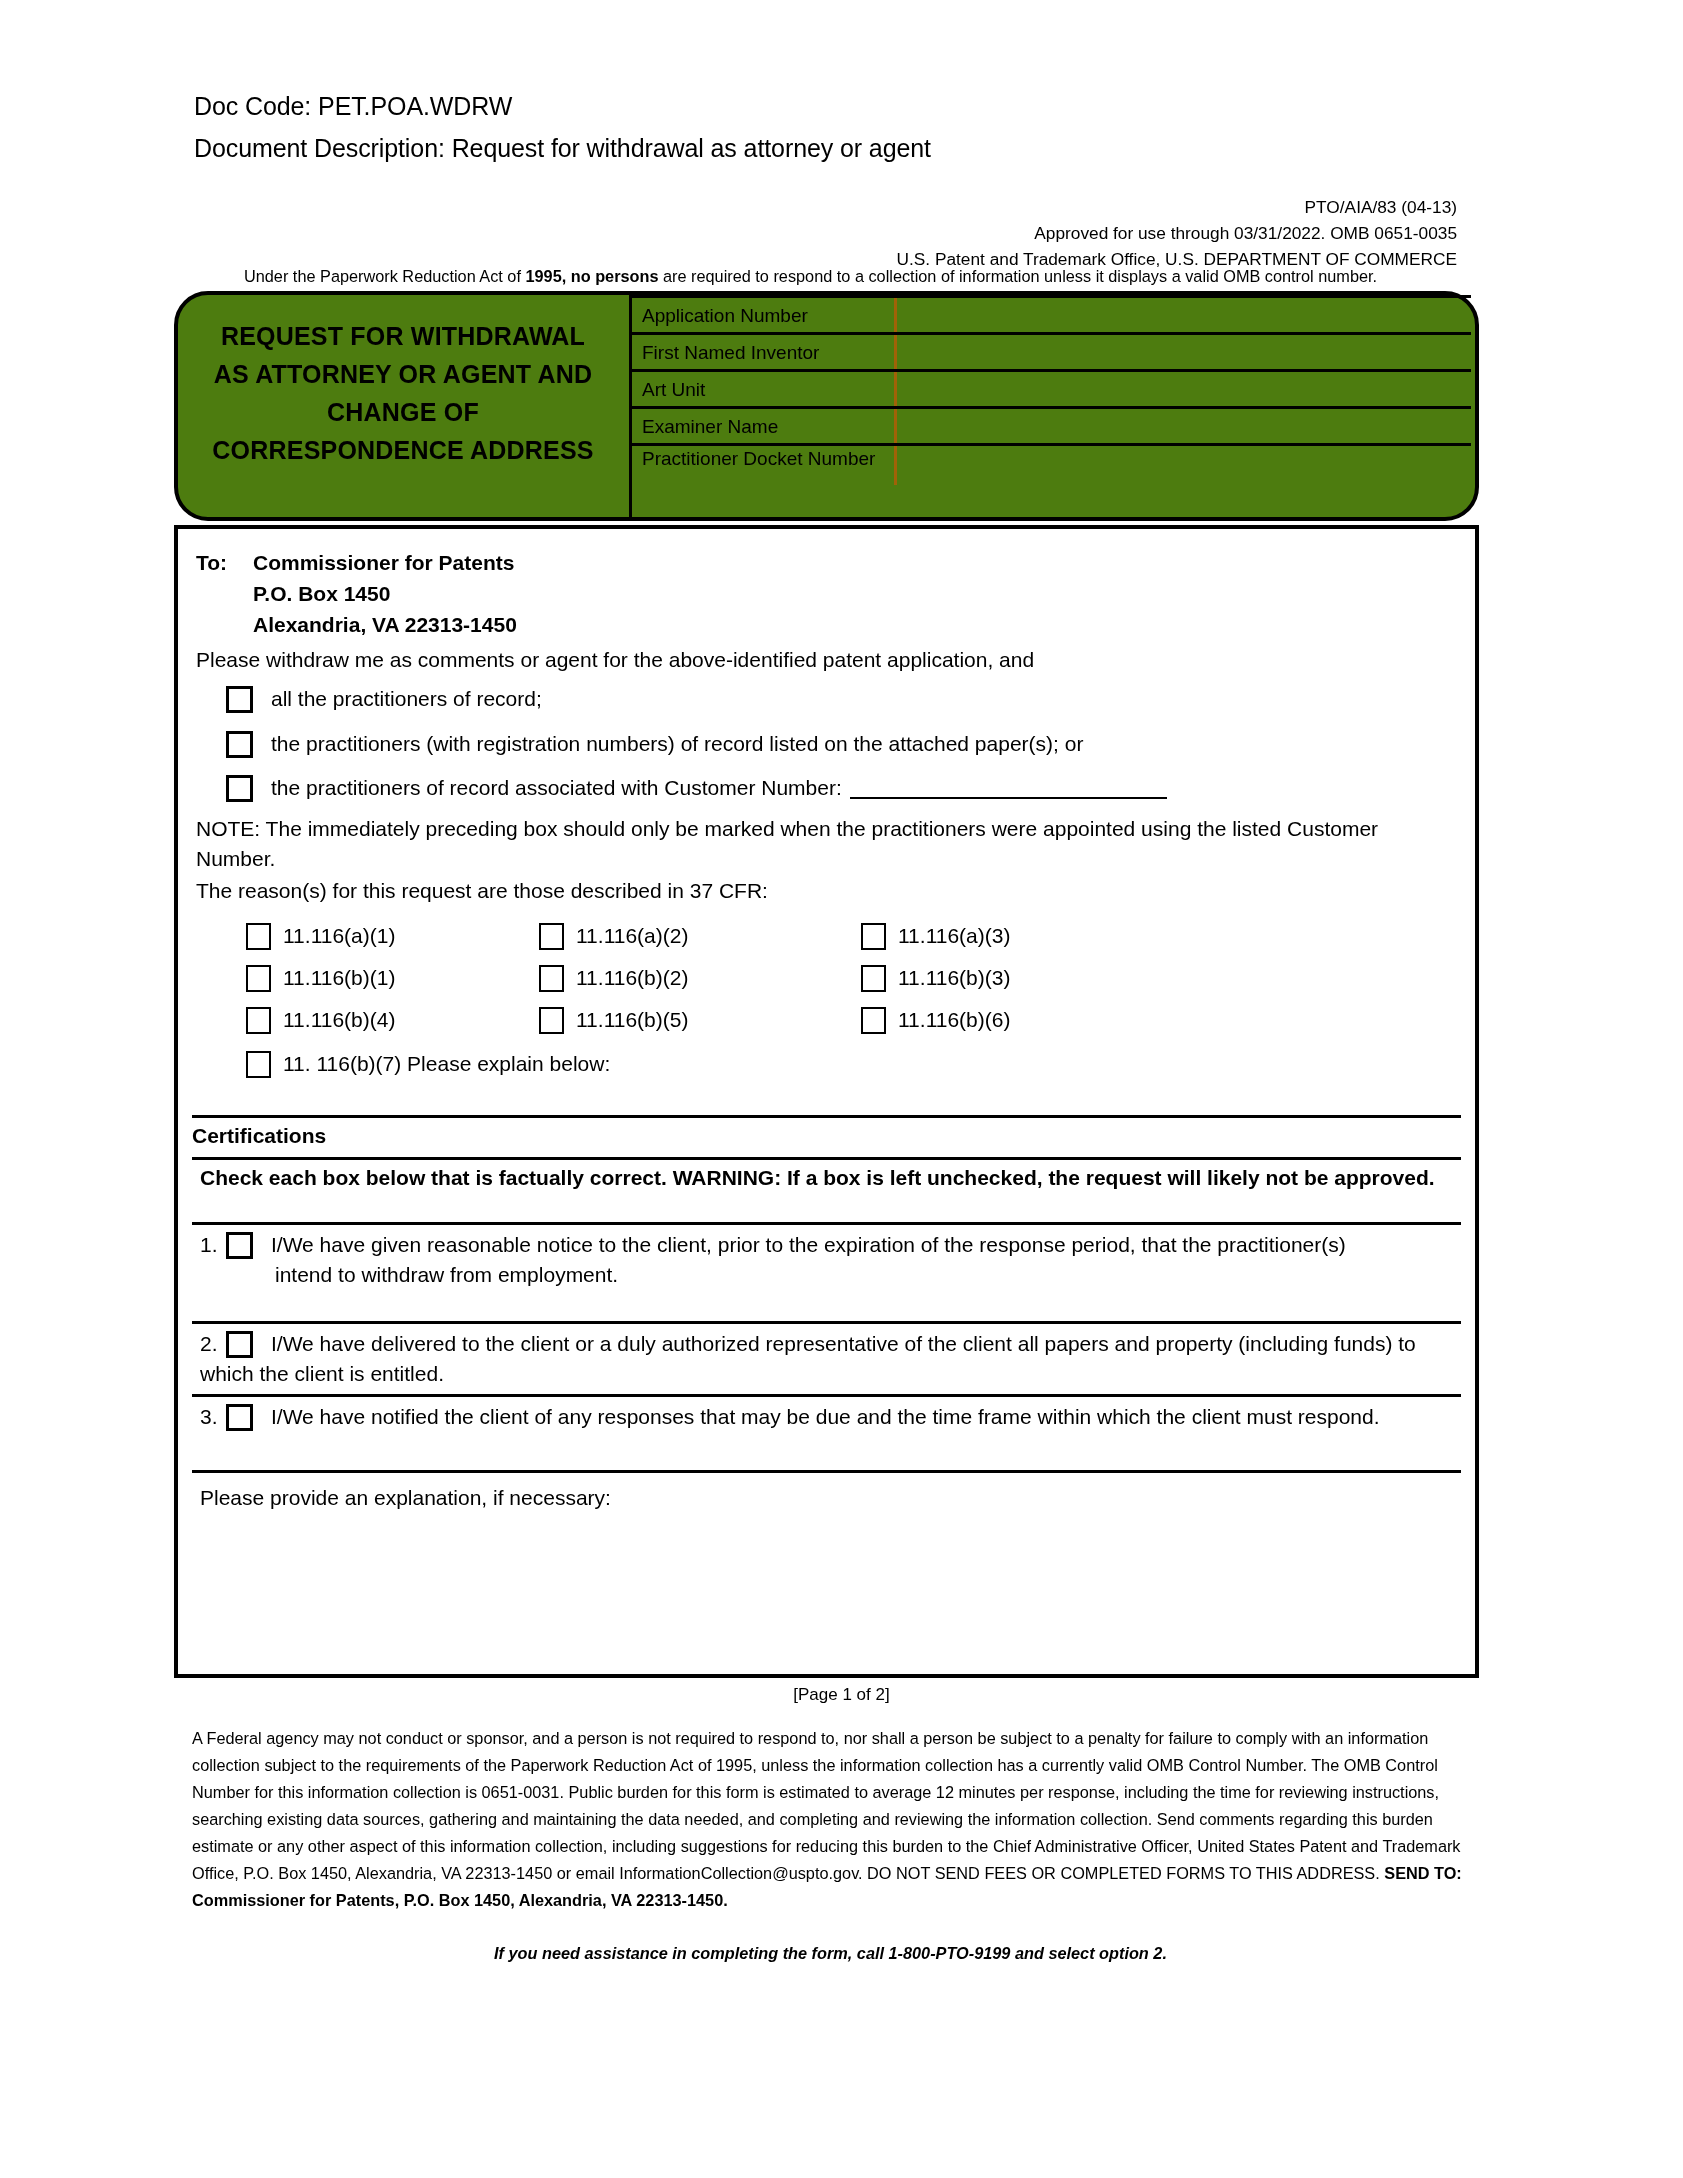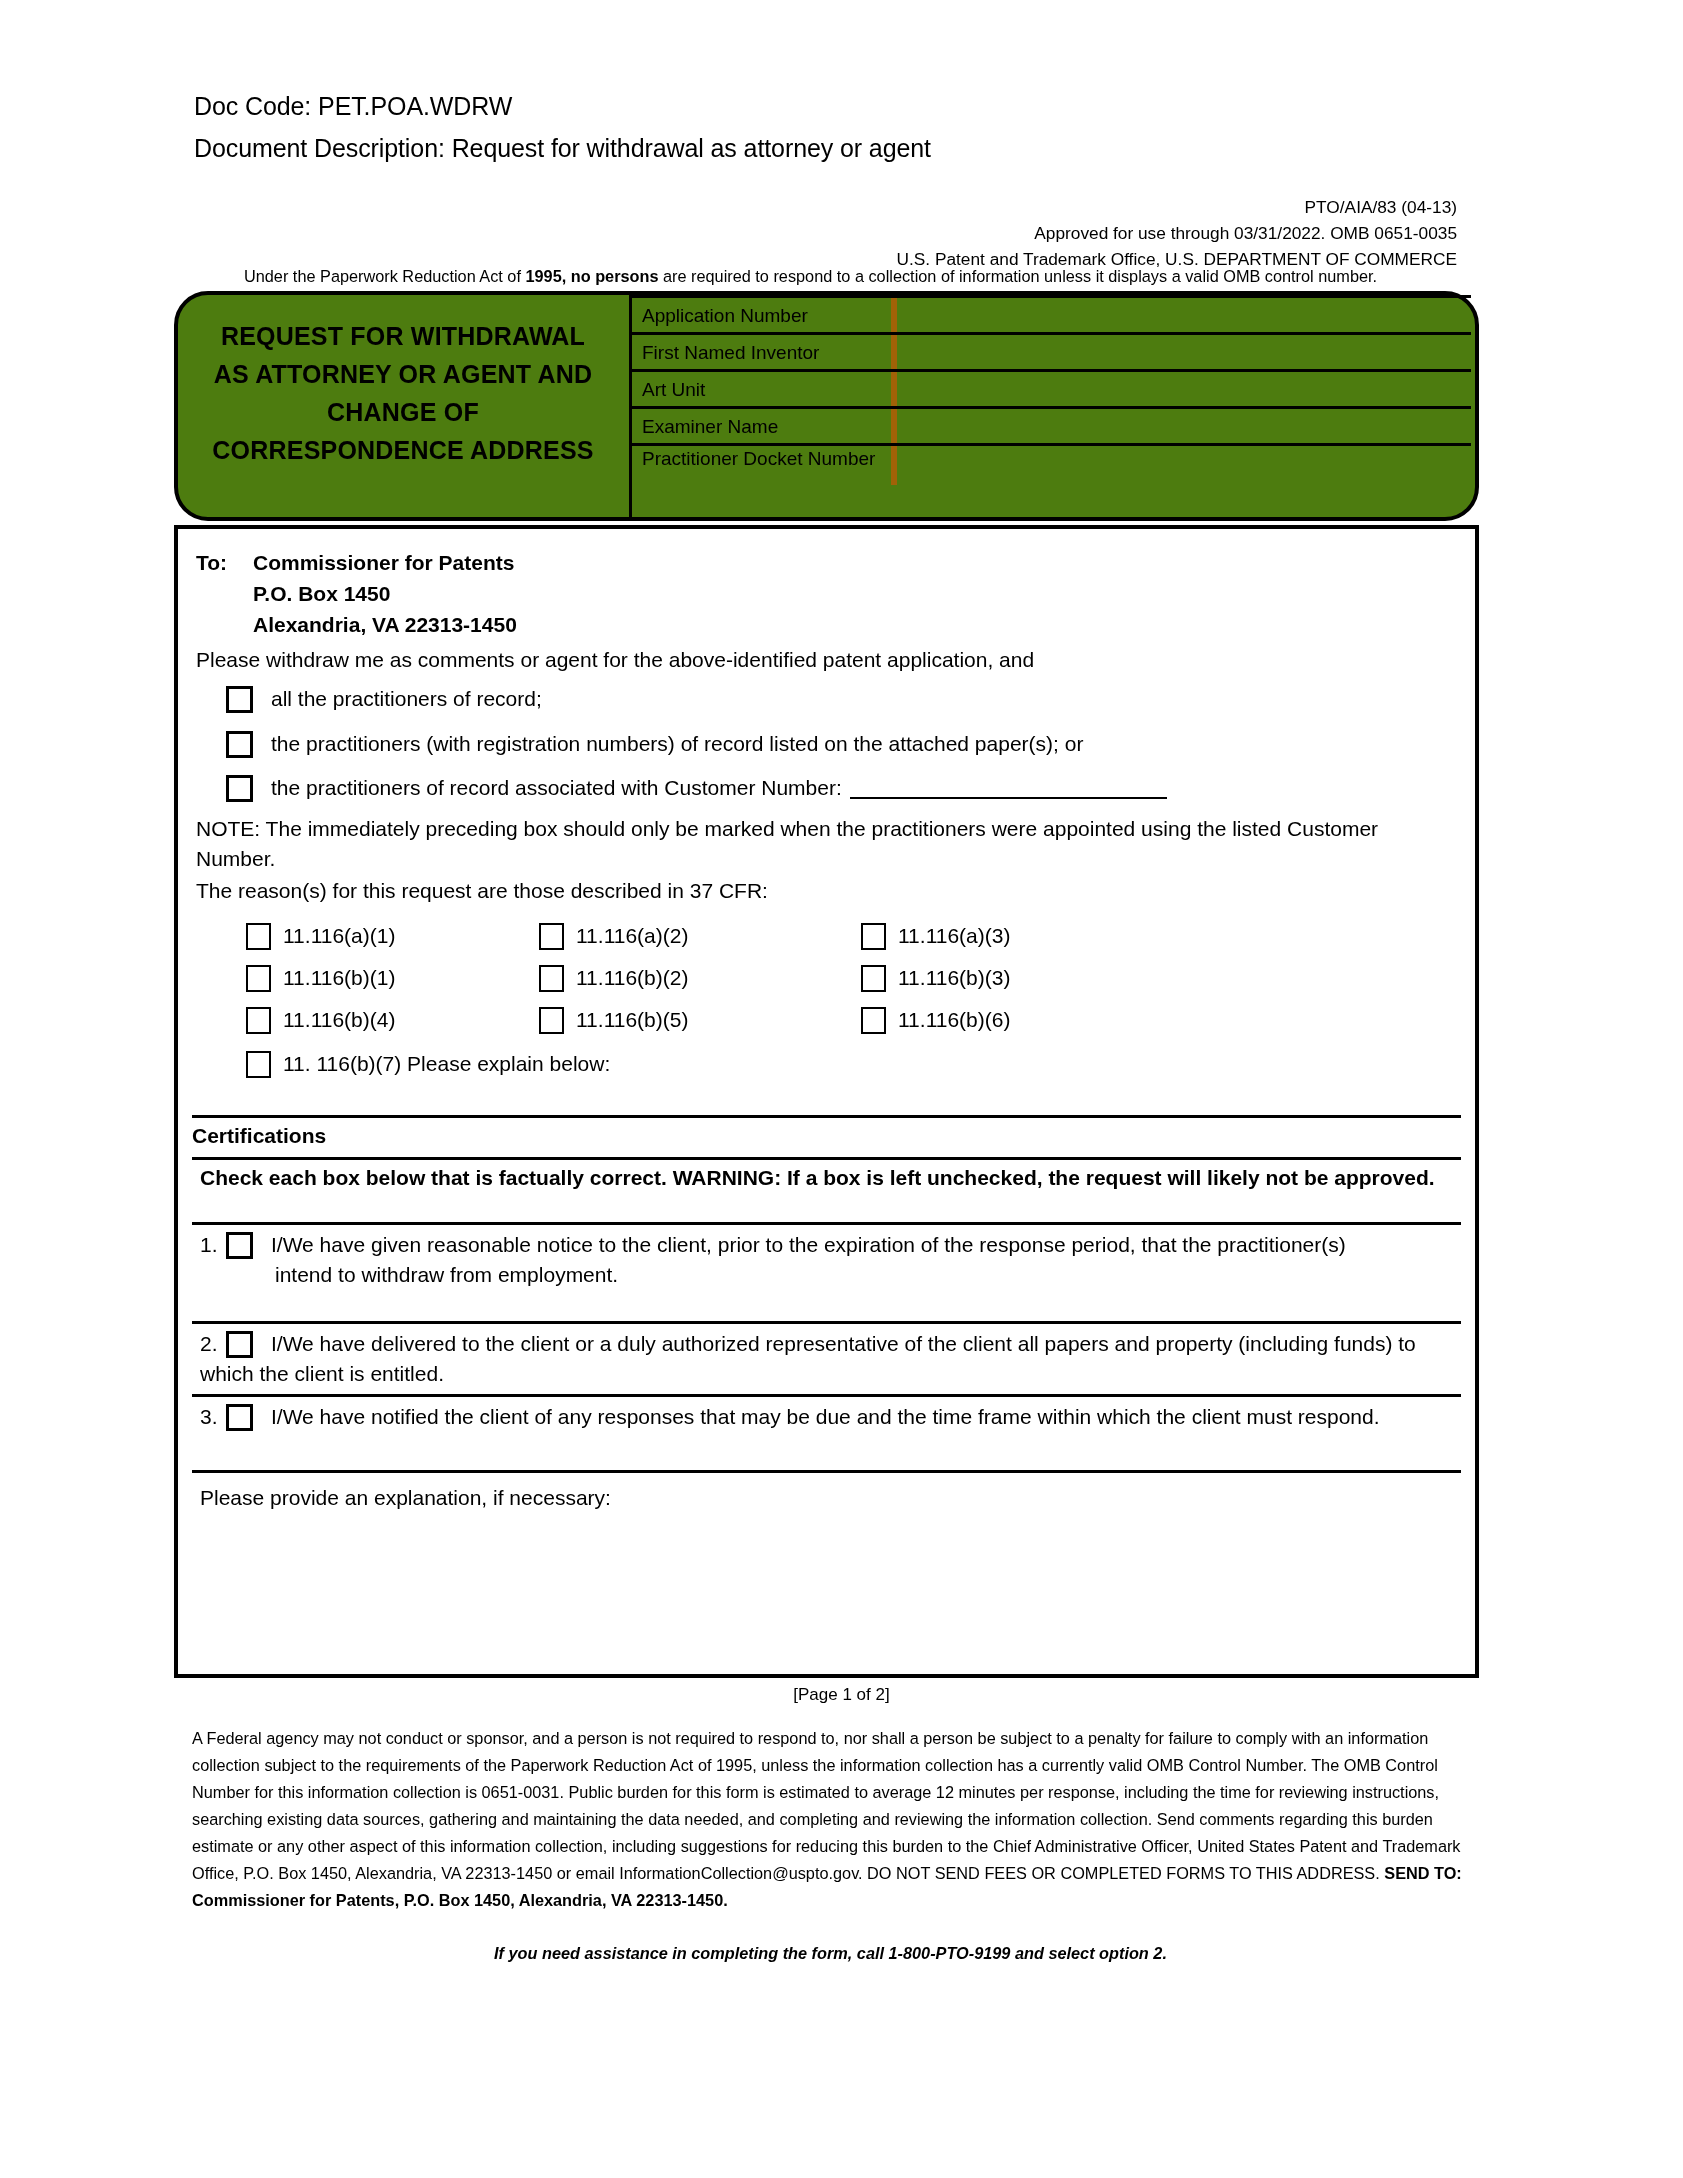--- a/index.html
+++ b/index.html
@@ -91,21 +91,21 @@
   }
   .frow {
     display: flex;
     height: 37px;
     border-bottom: 3px solid #000;
     box-sizing: border-box;
   }
   .frow:last-child { border-bottom: none; height: 39px; }
   .frow .fname {
     width: 265px;
-    border-right: 6px solid #a16207;
+    border-right: 3px solid #a16207;
     box-sizing: border-box;
     font-size: 19px;
     line-height: 22px;
     padding: 7px 0 0 10px;
   }
   .frow.tall .fname { line-height: 21px; padding-top: 2px; }
   .frow .fval {
     flex: 1;
     box-sizing: border-box;
     font-size: 19px;

